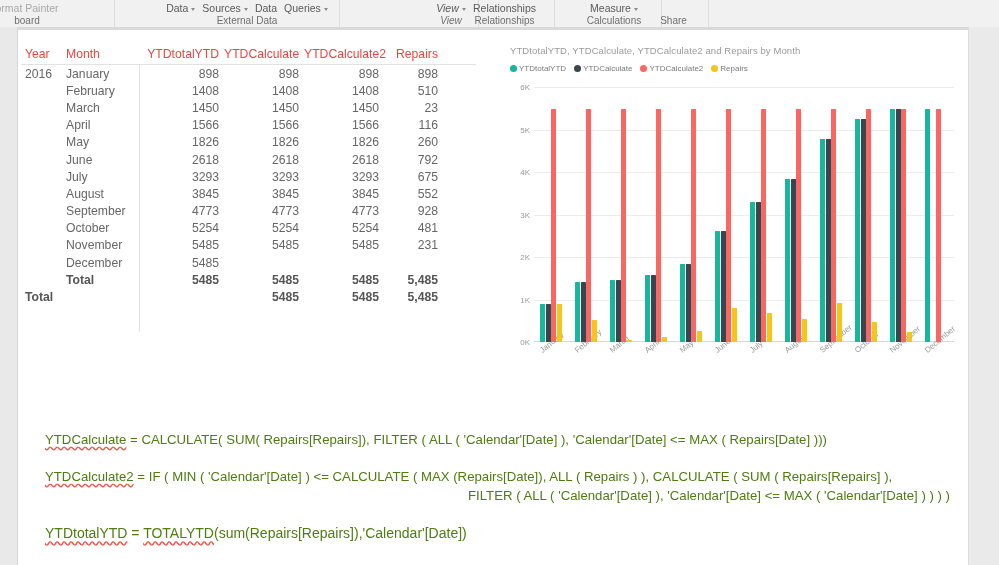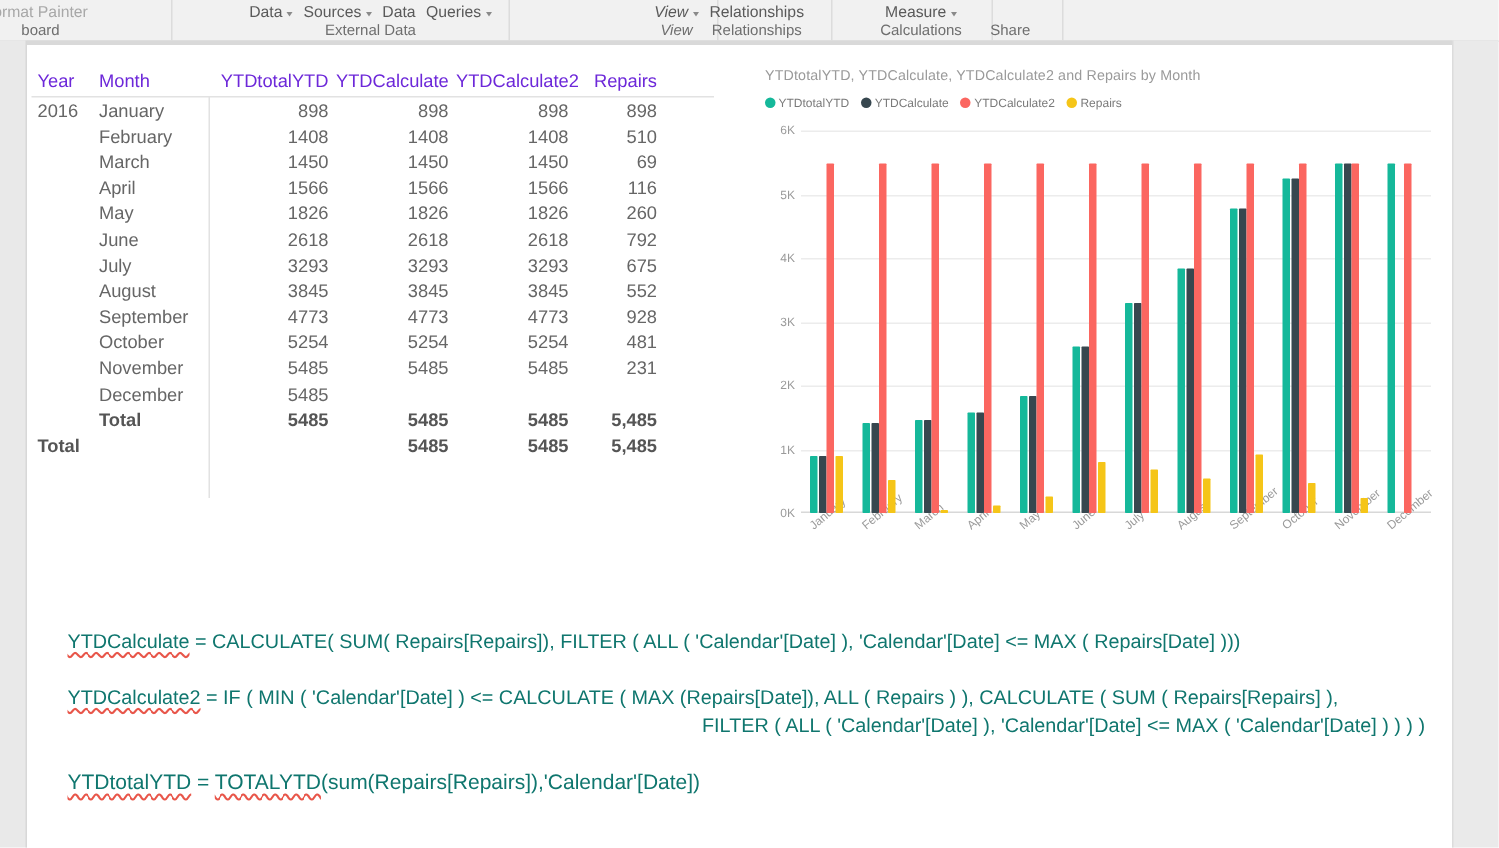--- a/index.html
+++ b/index.html
@@ -73,21 +73,21 @@
   .matrix{
     position:absolute;left:2px;top:14px;width:455px;height:290px;
     font-size:12.2px;color:#666666;
   }
   .mx-row{
     position:relative;height:17.2px;display:flex;align-items:center;
     white-space:nowrap;
   }
   .mx-head{
     border-bottom:1px solid #e2e2e2;height:20px;
-    color:#6d28d9;
+    color:#ef4444;
   }
   .c-year{width:45px;text-align:left;padding-left:4px;box-sizing:border-box;}
   .c-month{width:78px;text-align:left;box-sizing:border-box;}
   .c-num{width:80px;text-align:right;padding-right:5px;box-sizing:border-box;}
   .c-rep{width:58px;text-align:right;padding-right:4px;box-sizing:border-box;}
   .mx-head .c-num,.mx-head .c-rep,.mx-head .c-month,.mx-head .c-year{text-align:inherit;}
   .mx-head .c-year,.mx-head .c-month{text-align:left;}
   .mx-head .c-num{text-align:right;}
   .mx-head .c-rep{text-align:right;}
   .vline{
@@ -131,22 +131,22 @@
   .bar{
     position:absolute;bottom:0;width:5px;border-radius:.5px;
   }
   .xlab{
     position:absolute;font-size:8px;color:#9a9a9a;white-space:nowrap;
     transform-origin:left top;transform:rotate(-40deg);
   }
 
   
   .formulas{
-    position:absolute;left:26px;top:388px;width:905px;
-    font-size:13.2px;color:#0f766e;line-height:1.45;
+    position:absolute;left:26px;top:400px;width:905px;
+    font-size:13.2px;color:#4d7c0f;line-height:1.45;
   }
   .f-block{margin-bottom:18px;}
   .f-line{white-space:nowrap;}
   .f-line.indent{padding-left:395px;text-align:right;}
   .squig{
     text-decoration:underline;
     text-decoration-color:#e8564a;
     text-decoration-style:wavy;
     text-decoration-skip-ink:none;
     text-underline-offset:2px;
@@ -251,21 +251,21 @@
             <div class="c-num">1408</div>
             <div class="c-num">1408</div>
             <div class="c-rep">510</div>
           </div>
           <div class="mx-row">
             <div class="c-year"></div>
             <div class="c-month">March</div>
             <div class="c-num">1450</div>
             <div class="c-num">1450</div>
             <div class="c-num">1450</div>
-            <div class="c-rep">69</div>
+            <div class="c-rep">23</div>
           </div>
           <div class="mx-row">
             <div class="c-year"></div>
             <div class="c-month">April</div>
             <div class="c-num">1566</div>
             <div class="c-num">1566</div>
             <div class="c-num">1566</div>
             <div class="c-rep">116</div>
           </div>
           <div class="mx-row">

